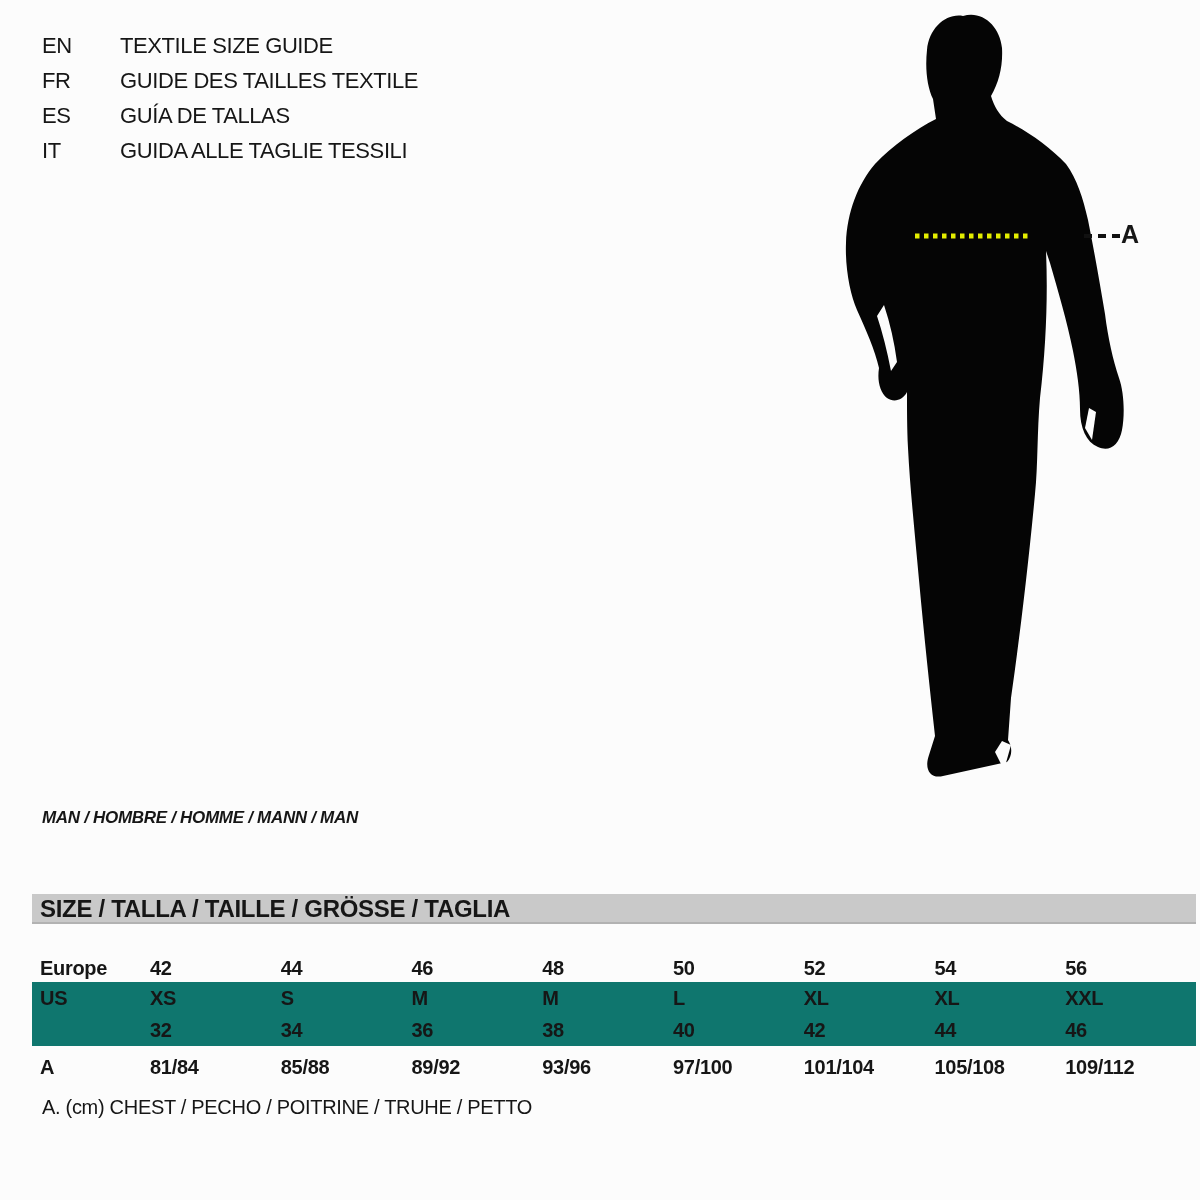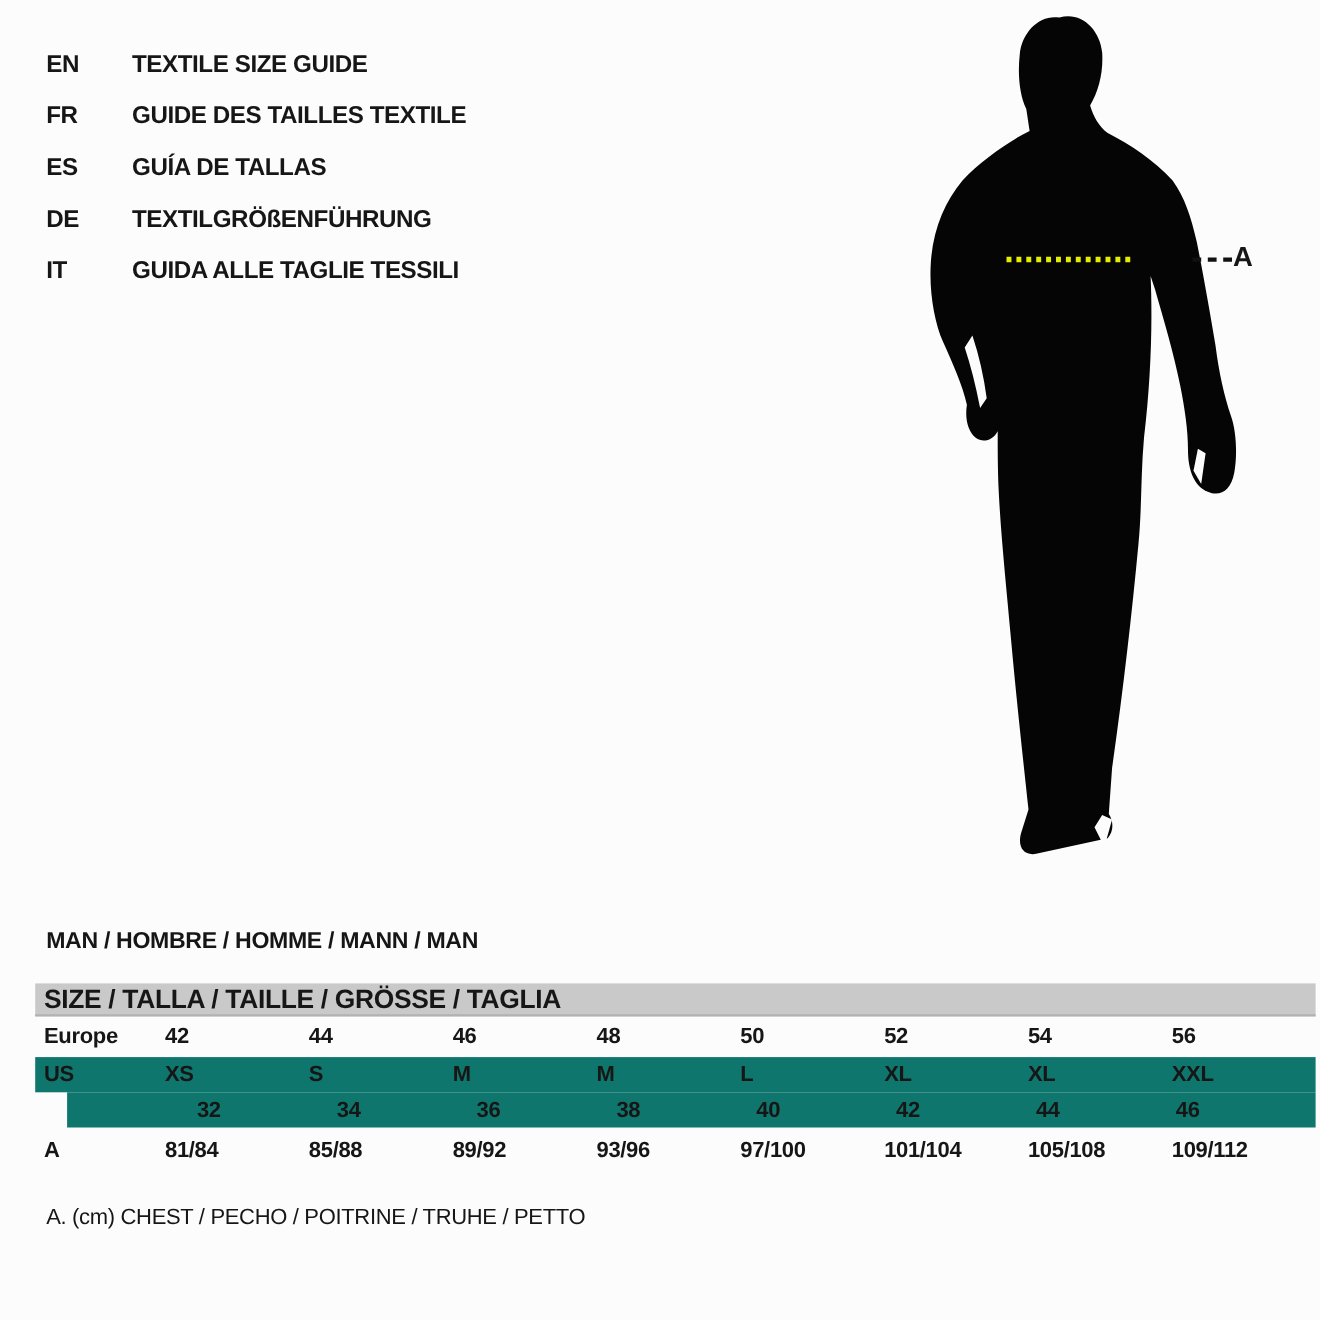--- a/index.html
+++ b/index.html
@@ -5,45 +5,45 @@
   html,body { margin:0; padding:0; background:#ffffff; }
   .page {
     position:relative; width:1200px; height:1200px;
     background:#fcfcfc; overflow:hidden;
     font-family:"Liberation Sans", sans-serif;
     color:#161616;
   }
   
   .lang-list { position:absolute; left:42px; top:28px; }
   .lang-row { display:flex; height:35px; align-items:center;
-              font-weight:bold; font-size:22px; letter-spacing:-0.4px;margin-top:12px; }
+              font-weight:normal; font-size:22px; letter-spacing:-0.4px; }
   .lang-code { width:78px; }
   
   .categories { position:absolute; left:42px; top:222px;
                 font-weight:bold; font-size:22px; line-height:33px; letter-spacing:-0.4px; }
   
   .figure-wrap { position:absolute; left:830px; top:0; width:370px; height:800px; }
   .measure-label { position:absolute; left:1121px; top:220px;
                    font-weight:bold; font-size:25px; letter-spacing:0; }
   
-  .section-title { position:absolute; left:42px; top:844px;
-                   font-weight:bold; font-size:21px; letter-spacing:-0.3px; }
+  .section-title { position:absolute; left:42px; top:808px;
+                   font-weight:bold; font-size:17px; letter-spacing:-0.3px;font-style:italic; }
   
   .size-table { position:absolute; left:32px; top:894px; width:1164px; }
   .table-header { height:30px; line-height:30px; background:#c9c9c9;
                   border-bottom:2px solid #b2b2b2;
                   font-weight:bold; font-size:24px; padding-left:8px;
                   letter-spacing:-0.3px; box-sizing:border-box; }
   .t-row { display:grid; grid-template-columns:118px repeat(8,1fr);
            align-items:center; font-weight:bold; font-size:20px; letter-spacing:-0.3px; }
   .t-row .row-label { padding-left:8px; text-align:left; }
   .t-row .cell { text-align:left; }
-  .r-europe { height:37px; }
+  .r-europe { height:27px;margin-top:31px; }
   .r-us     { height:32px; }
-  .r-alt    { height:32px;margin-left:29px; }
+  .r-alt    { height:32px; }
   .r-a      { height:42px; }
   .shaded   { background:#0f766e; }
   
   .footnote { position:absolute; left:42px; top:1096px;
               font-weight:normal; font-size:20px; letter-spacing:-0.3px; }
 </style>
 </head>
 <body>
 
 <div class="page">
@@ -53,24 +53,20 @@
       <span class="lang-code">EN</span>
       <span class="lang-label">TEXTILE SIZE GUIDE</span>
     </div>
     <div class="lang-row">
       <span class="lang-code">FR</span>
       <span class="lang-label">GUIDE DES TAILLES TEXTILE</span>
     </div>
     <div class="lang-row">
       <span class="lang-code">ES</span>
       <span class="lang-label">GUÍA DE TALLAS</span>
-    </div>
-    <div class="lang-row">
-      <span class="lang-code">DE</span>
-      <span class="lang-label">TEXTILGRÖßENFÜHRUNG</span>
     </div>
     <div class="lang-row">
       <span class="lang-code">IT</span>
       <span class="lang-label">GUIDA ALLE TAGLIE TESSILI</span>
     </div>
   </div>
 
 
   <div class="figure-wrap">
     <svg viewBox="0 0 370 800" width="370" height="800" xmlns="http://www.w3.org/2000/svg">

